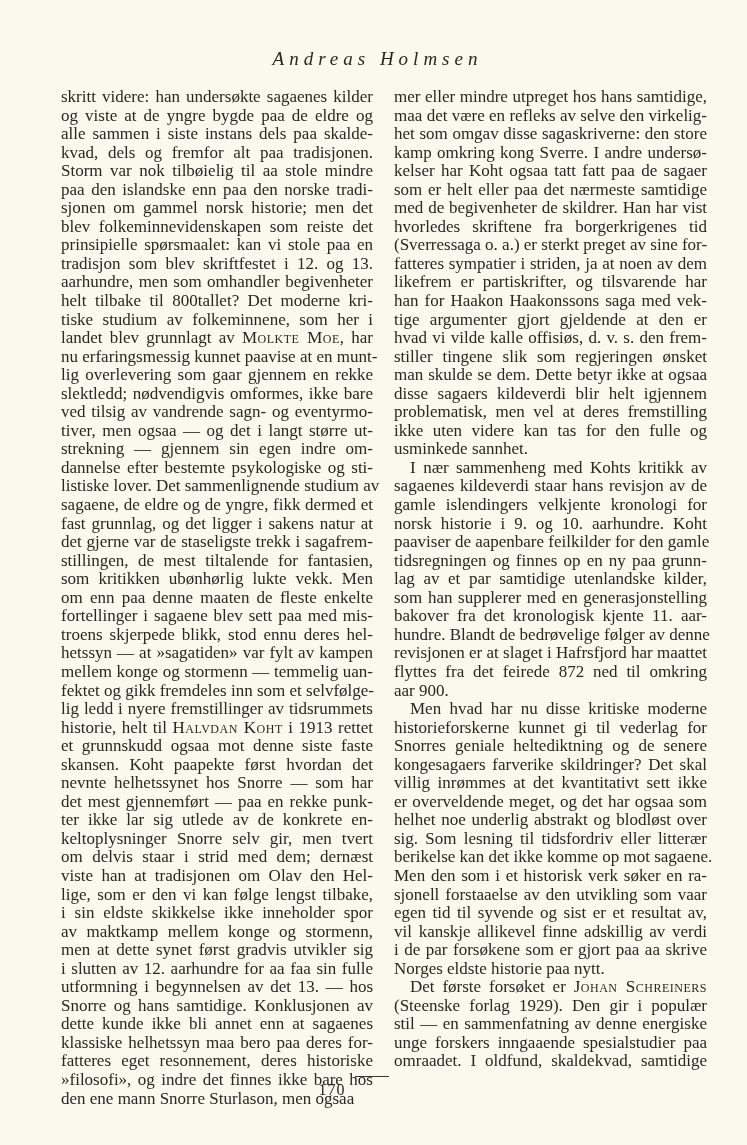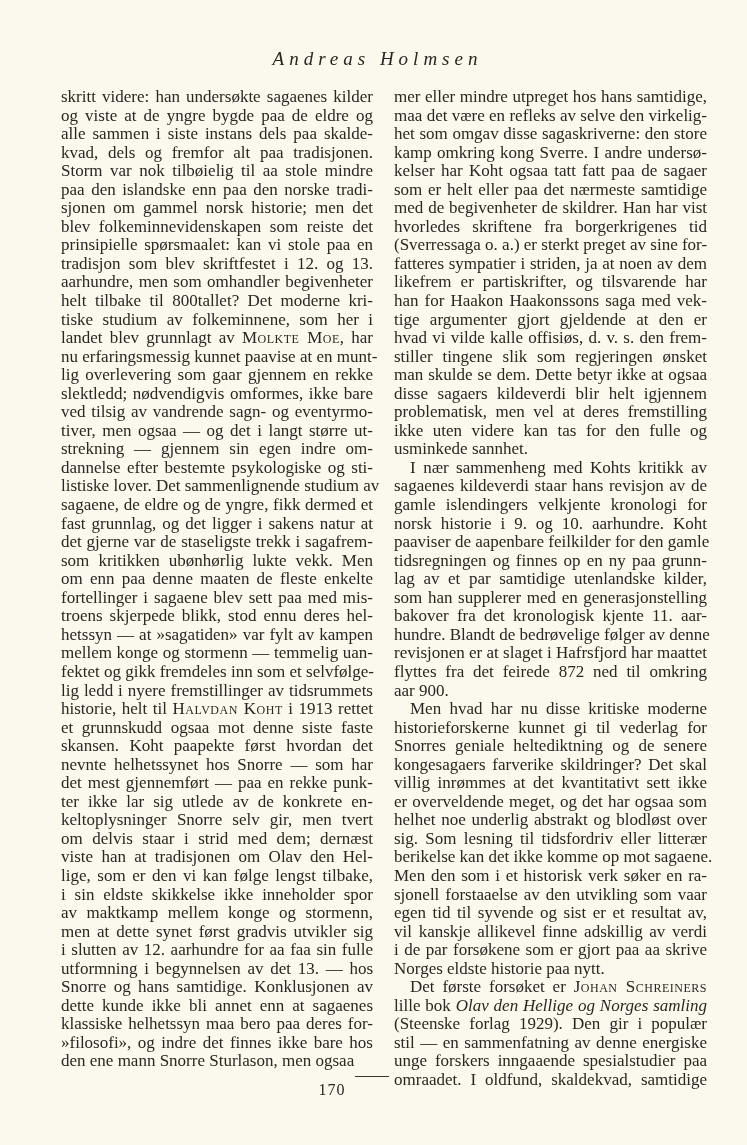--- a/index.html
+++ b/index.html
@@ -64,20 +64,21 @@
     <span class="line">lig overlevering som gaar gjennem en rekke</span>
     <span class="line">slektledd; nødvendigvis omformes, ikke bare</span>
     <span class="line">ved tilsig av vandrende sagn- og eventyrmo-</span>
     <span class="line">tiver, men ogsaa — og det i langt større ut-</span>
     <span class="line">strekning — gjennem sin egen indre om-</span>
     <span class="line">dannelse efter bestemte psykologiske og sti-</span>
     <span class="line">listiske lover. Det sammenlignende studium av</span>
     <span class="line">sagaene, de eldre og de yngre, fikk dermed et</span>
     <span class="line">fast grunnlag, og det ligger i sakens natur at</span>
     <span class="line">det gjerne var de staseligste trekk i sagafrem-</span>
+    <span class="line">stillingen, de mest tiltalende for fantasien,</span>
     <span class="line">som kritikken ubønhørlig lukte vekk. Men</span>
     <span class="line">om enn paa denne maaten de fleste enkelte</span>
     <span class="line">fortellinger i sagaene blev sett paa med mis-</span>
     <span class="line">troens skjerpede blikk, stod ennu deres hel-</span>
     <span class="line">hetssyn — at »sagatiden» var fylt av kampen</span>
     <span class="line">mellem konge og stormenn — temmelig uan-</span>
     <span class="line">fektet og gikk fremdeles inn som et selvfølge-</span>
     <span class="line">lig ledd i nyere fremstillinger av tidsrummets</span>
     <span class="line">historie, helt til <span class="sc">Halvdan Koht</span> i 1913 rettet</span>
     <span class="line">et grunnskudd ogsaa mot denne siste faste</span>
@@ -90,20 +91,21 @@
     <span class="line">viste han at tradisjonen om Olav den Hel-</span>
     <span class="line">lige, som er den vi kan følge lengst tilbake,</span>
     <span class="line">i sin eldste skikkelse ikke inneholder spor</span>
     <span class="line">av maktkamp mellem konge og stormenn,</span>
     <span class="line">men at dette synet først gradvis utvikler sig</span>
     <span class="line">i slutten av 12. aarhundre for aa faa sin fulle</span>
     <span class="line">utformning i begynnelsen av det 13. — hos</span>
     <span class="line">Snorre og hans samtidige. Konklusjonen av</span>
     <span class="line">dette kunde ikke bli annet enn at sagaenes</span>
     <span class="line">klassiske helhetssyn maa bero paa deres for-</span>
+    <span class="line">fatteres eget resonnement, deres historiske</span>
     <span class="line">»filosofi», og indre det finnes ikke bare hos</span>
     <span class="line last">den ene mann Snorre Sturlason, men ogsaa</span>
   </div>
 <div class="col right" id="right-col">
     <span class="line">mer eller mindre utpreget hos hans samtidige,</span>
     <span class="line">maa det være en refleks av selve den virkelig-</span>
     <span class="line">het som omgav disse sagaskriverne: den store</span>
     <span class="line">kamp omkring kong Sverre. I andre undersø-</span>
     <span class="line">kelser har Koht ogsaa tatt fatt paa de sagaer</span>
     <span class="line">som er helt eller paa det nærmeste samtidige</span>
@@ -143,21 +145,20 @@
     <span class="line">helhet noe underlig abstrakt og blodløst over</span>
     <span class="line">sig. Som lesning til tidsfordriv eller litterær</span>
     <span class="line">berikelse kan det ikke komme op mot sagaene.</span>
     <span class="line">Men den som i et historisk verk søker en ra-</span>
     <span class="line">sjonell forstaaelse av den utvikling som vaar</span>
     <span class="line">egen tid til syvende og sist er et resultat av,</span>
     <span class="line">vil kanskje allikevel finne adskillig av verdi</span>
     <span class="line">i de par forsøkene som er gjort paa aa skrive</span>
     <span class="line last">Norges eldste historie paa nytt.</span>
     <span class="line indent">Det første forsøket er <span class="sc">Johan Schreiners</span></span>
-    <span class="line">lille bok <span class="it">Olav den Hellige og Norges samling</span></span>
     <span class="line">(Steenske forlag 1929). Den gir i populær</span>
     <span class="line">stil — en sammenfatning av denne energiske</span>
     <span class="line">unge forskers inngaaende spesialstudier paa</span>
     <span class="line">omraadet. I oldfund, skaldekvad, samtidige</span>
   </div>
 
 <div class="footer-rule"></div>
 <div class="page-number">170</div>
 
 </body></html>

